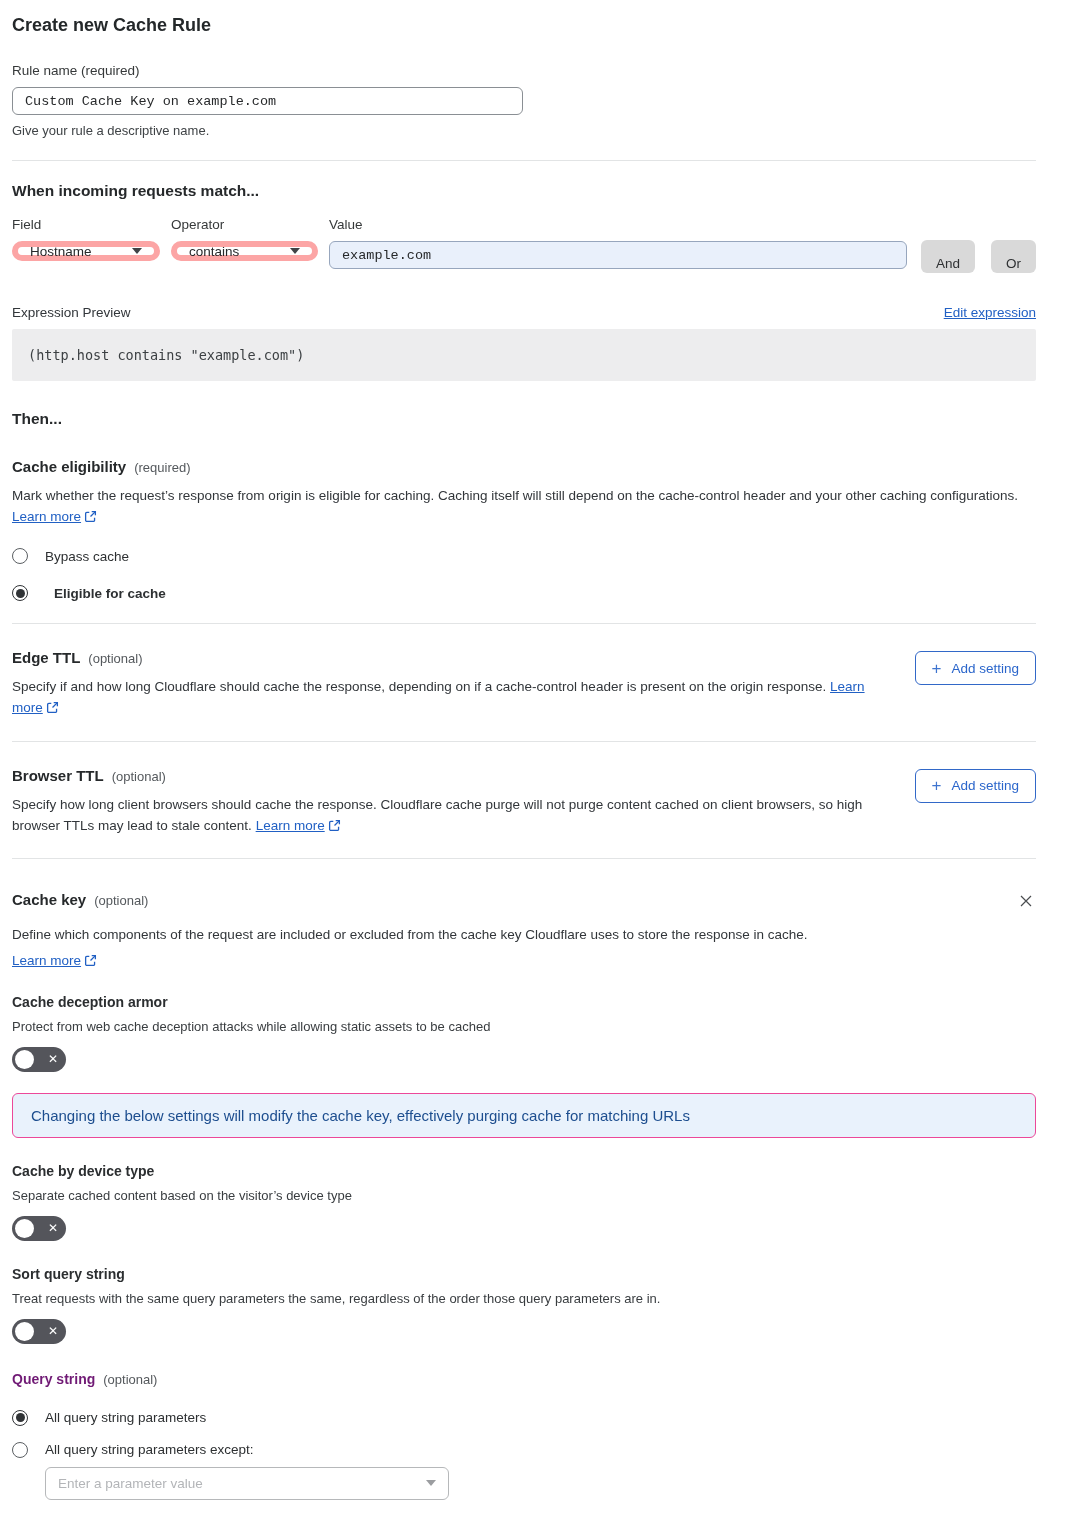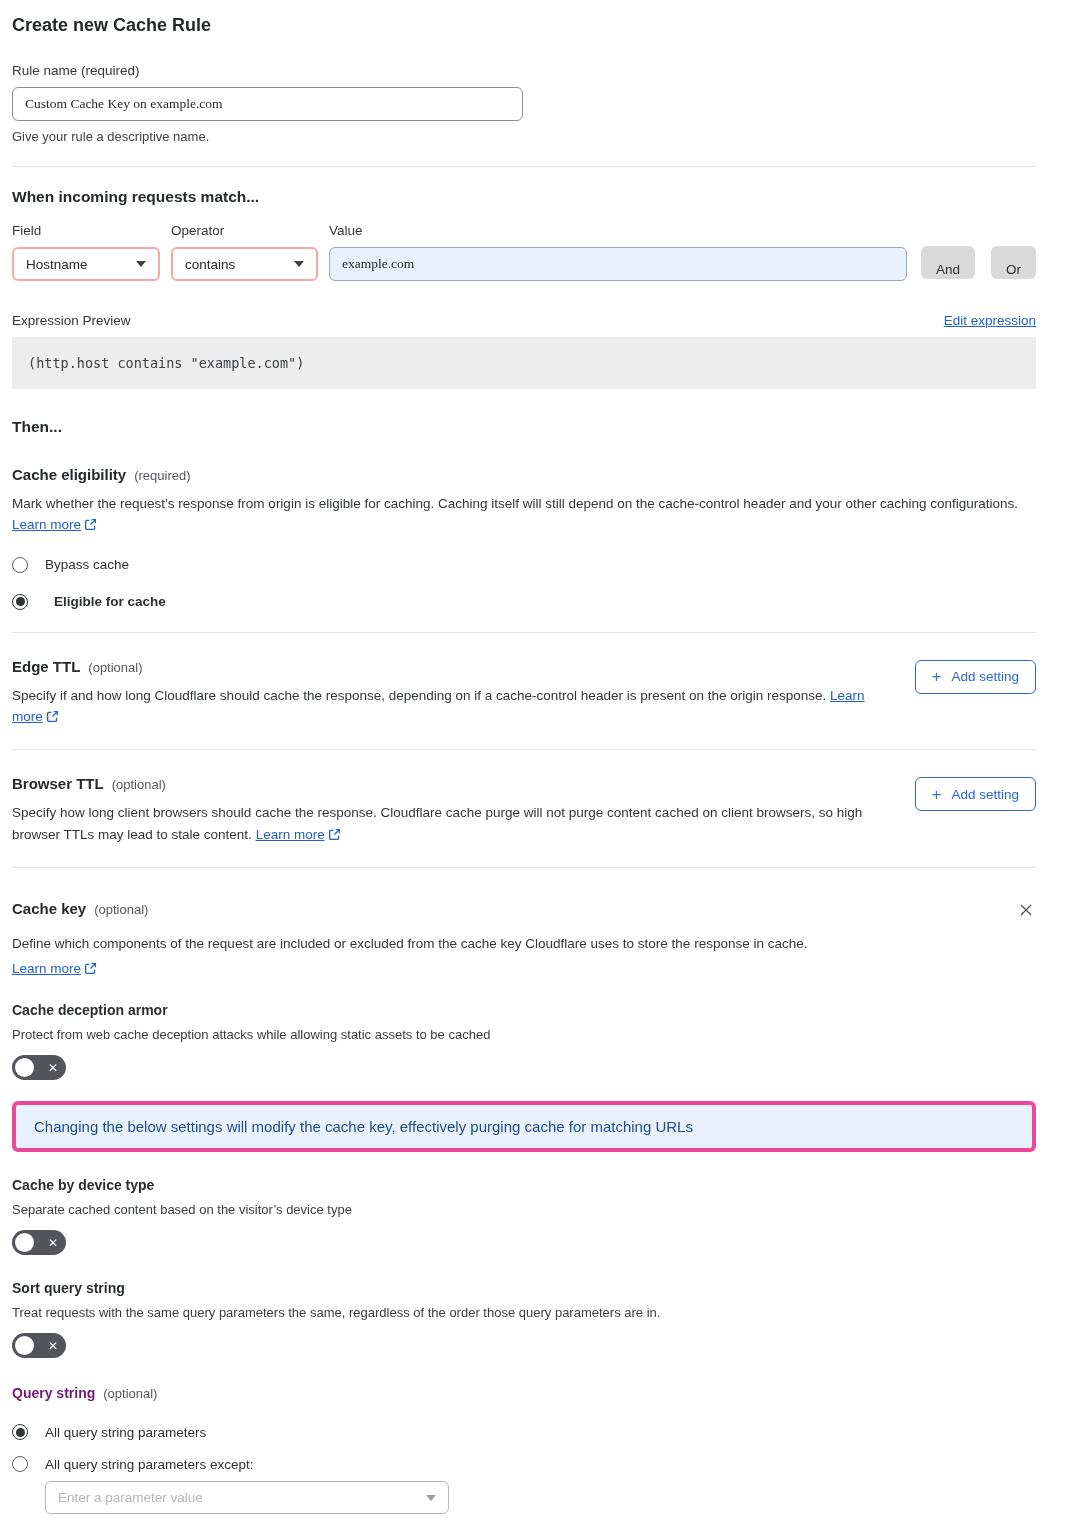--- a/index.html
+++ b/index.html
@@ -9,40 +9,40 @@
     font-family: "Liberation Sans", sans-serif;
     color: #36393a;
   }
   .page { padding: 15px 34px 12px 12px; }
 
   .page-title { font-size: 18px; font-weight: 700; color: #24282a; margin: 0 0 27px; }
 
   .field-label { font-size: 13.5px; color: #36393a; margin-bottom: 9px; }
 
   .text-input {
-    height: 34px; border: 1px solid #8a8f94; border-radius: 6px;
+    height: 28px; border: 1px solid #8a8f94; border-radius: 6px;
     padding: 0 12px; font-size: 13.5px; color: #27292b;
-    font-family: Liberation Serif, serif; background: #fff; outline: none; width: 100%;
+    font-family: Liberation Mono, monospace; background: #fff; outline: none; width: 100%;
   }
   .rule-name-input { width: 511px; display: block; }
   .helper { font-size: 13px; color: #3f4346; margin-top: 8px; }
 
   .divider { border: none; border-top: 1px solid #e2e4e5; margin: 22px 0 0; }
 
   .section-heading { font-size: 15.5px; font-weight: 700; color: #26292b; }
   .match-heading { margin: 21px 0 17px; }
 
   .match-row { display: flex; align-items: flex-start; }
   .col { display: flex; flex-direction: column; }
   .col-field { width: 148px; margin-right: 11px; }
   .col-operator { width: 147px; margin-right: 11px; }
   .col-value { flex: 1; margin-right: 14px; }
 
   .select {
-    position: relative; height: 34px; border: 2px solid #fca5a5; border-radius: 6px;
+    position: relative; height: 20px; border: 6px solid #fca5a5; border-radius: 14px;
     display: flex; align-items: center; padding: 0 12px; font-size: 13.5px;
     color: #27292b; background: #fff; cursor: pointer;
   }
   .caret {
     margin-left: auto; width: 0; height: 0;
     border-left: 5px solid transparent; border-right: 5px solid transparent;
     border-top: 6px solid #3f4346;
   }
   .value-input { background: #e9f0fb; border-color: #97a6bd; }
 
@@ -101,21 +101,21 @@
   .sub-desc { font-size: 13px; margin-top: 9px; color: #393d40; }
 
   .toggle {
     margin-top: 13px; width: 54px; height: 25px; border-radius: 13px;
     background: #54555b; position: relative; cursor: pointer;
   }
   .toggle .knob { position: absolute; left: 3px; top: 3px; width: 19px; height: 19px; background: #fff; border-radius: 50%; }
   .toggle .x { position: absolute; right: 8px; top: 50%; transform: translateY(-50%); color: #fff; font-size: 12px; line-height: 1; }
 
   .banner {
-    margin-top: 21px; background: #e9f2fc; border: 4px solid #ec4899; border-radius: 6px;
+    margin-top: 21px; background: #e9f2fc; border: 1px solid #ec4899; border-radius: 6px;
     padding: 13px 18px; font-size: 15px; color: #1d4e8f;
   }
 
   .qs-head { display: flex; align-items: baseline; margin-top: 27px; }
   .qs-title { font-size: 14px; font-weight: 700; color: #701a75; }
   .qs-radio-row { margin-top: 16px; }
   .qs-first { margin-top: 23px; }
 
   .param-select {
     margin: 9px 0 0 33px; width: 404px; height: 33px; border: 1px solid #b6b8ba; border-radius: 6px;

